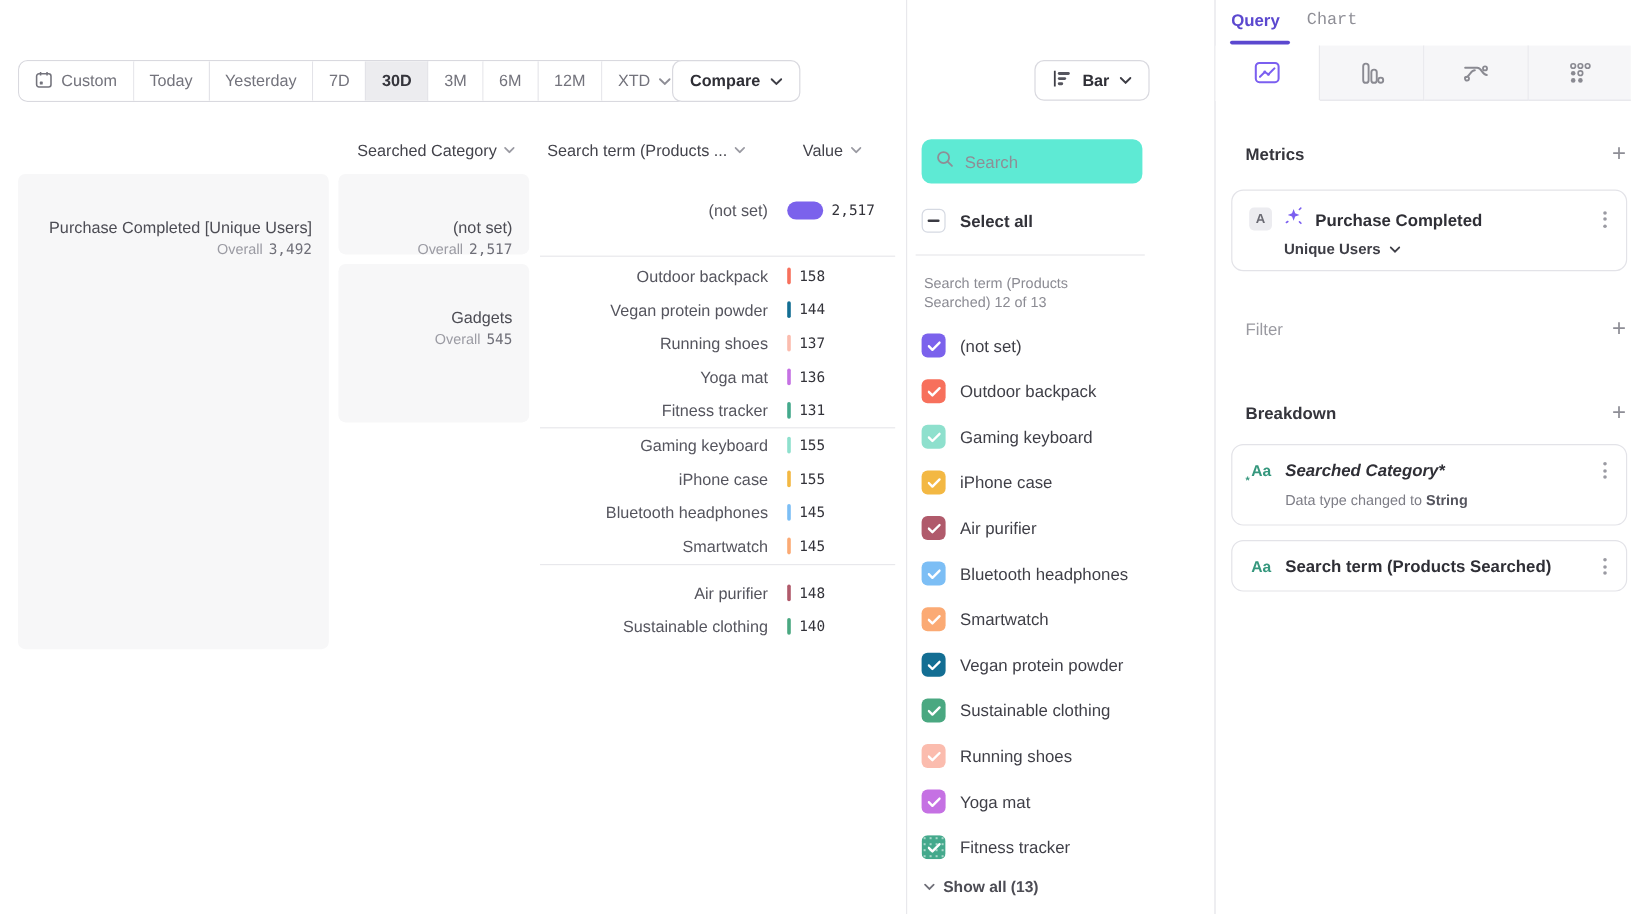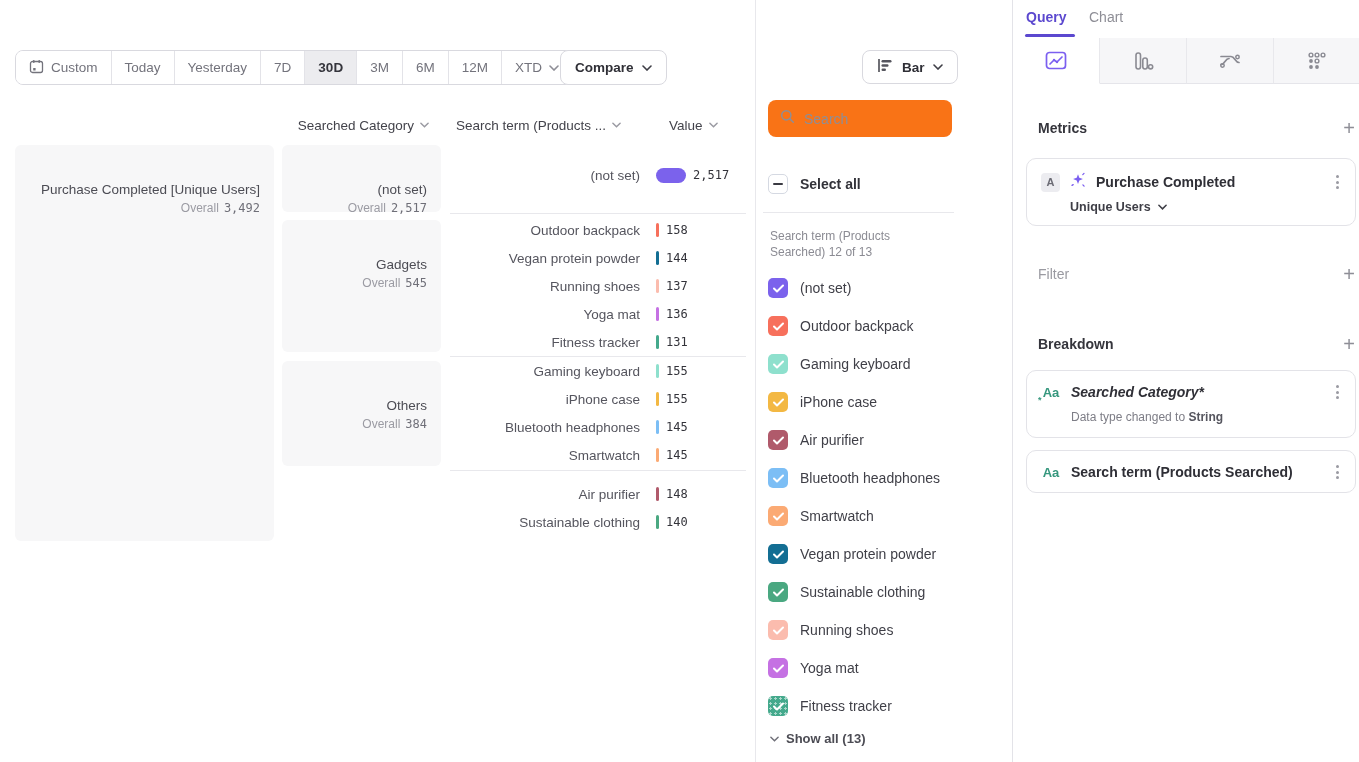--- a/index.html
+++ b/index.html
@@ -44,21 +44,21 @@
   .tgroup.g3 { height:114px; padding-top:0; }
   .tgroup.g4 { height:70px; padding-top:9px; }
   .trow { height:28px; display:flex; align-items:center; }
   .trow .term { width:190px; text-align:right; font-size:13.5px; color:#55555e; white-space:nowrap; }
   .trow .tick { width:3px; height:14px; border-radius:1.5px; margin-left:16px; flex:none; }
   .trow .pill { width:30px; height:15px; border-radius:7.5px; margin-left:16px; flex:none; }
   .trow .tval { margin-left:7px; font-size:12px; color:#33333a; font-family:"DejaVu Sans Mono", monospace; }
 
   
   #legend { left:755px; top:0; width:257px; height:762px; border-left:1px solid #e8e8ec; }
-  #search-box { left:12px; top:100px; width:184px; height:37px; background:#f97316;
+  #search-box { left:12px; top:116px; width:184px; height:37px; background:#5eead4;
     border-radius:8px; display:flex; align-items:center; padding:0 12px; gap:9px; }
   #search-box input { border:none; outline:none; background:transparent; font-size:14px;
     color:#3e3e46; width:130px; font-family:"Liberation Sans", sans-serif; }
   #search-box input::placeholder { color:#8e8e96; }
   .cbx { width:20px; height:20px; border-radius:5px; flex:none; display:flex;
     align-items:center; justify-content:center; }
   .cbx.neutral { background:#fff; border:1px solid #d5d9e2; }
   .dash { width:10px; height:2px; background:#3a3a42; border-radius:1px; }
   #select-all { left:12px; top:174px; display:flex; align-items:center; gap:12px;
     font-size:14px; font-weight:bold; color:#33333a; cursor:pointer; }
@@ -70,21 +70,21 @@
   .cbx.patterned { background-image:radial-gradient(rgba(255,255,255,.55) 1.2px, transparent 1.2px);
     background-size:5px 5px; }
   #show-all { left:14px; top:731px; display:flex; align-items:center; gap:7px; font-size:13px;
     color:#4c4c54; font-weight:bold; cursor:pointer; }
   #show-all .chev { color:#6f6f78; }
 
   
   #sidebar { left:1012px; top:0; width:347px; height:762px; border-left:1px solid #e3e3e8; background:#fff; }
   .qtab { top:9px; font-size:14px; font-weight:bold; cursor:pointer; }
   #tab-query { left:13px; color:#5b48cf; }
-  #tab-chart { left:76px; color:#8e8e96; font-weight:normal; }
+  #tab-chart { left:76px; color:#8e8e96; font-weight:normal;font-family:Liberation Mono, monospace; }
   #tab-underline { left:12px; top:34px; width:50px; height:3px; background:#5b48cf; border-radius:2px; }
   #icon-strip { left:0; top:38px; width:347px; height:46px; display:flex; }
   .itab { flex:1; display:flex; align-items:center; justify-content:center;
     background:#f6f6f8; border-bottom:1px solid #e5e5ea; border-right:1px solid #e8e8ec; cursor:pointer; }
   .itab:last-child { border-right:none; }
   .itab.active { background:#fff; border-bottom:1px solid #fff; }
   .itab svg { color:#8a8a92; }
   .itab.active svg { color:#7b5ff0; }
 
   .sec-head { display:flex; align-items:center; justify-content:space-between; }
@@ -222,24 +222,20 @@
 
   <div id="cat-col" class="abs">
     <div class="card">
       <div class="cname">(not set)</div>
       <div class="coverall"><span>Overall</span><b>2,517</b></div>
     </div>
     <div class="card">
       <div class="cname">Gadgets</div>
       <div class="coverall"><span>Overall</span><b>545</b></div>
     </div>
-    <div class="card">
-      <div class="cname">Others</div>
-      <div class="coverall"><span>Overall</span><b>384</b></div>
-    </div>
   </div>
 
   <div id="terms-col" class="abs">
     <div class="tgroup g1">
       <div class="trow">
         <span class="term">(not set)</span>
         <span class="pill" style="background-color: rgb(123, 98, 236);"></span>
         <span class="tval">2,517</span>
       </div>
     </div>

